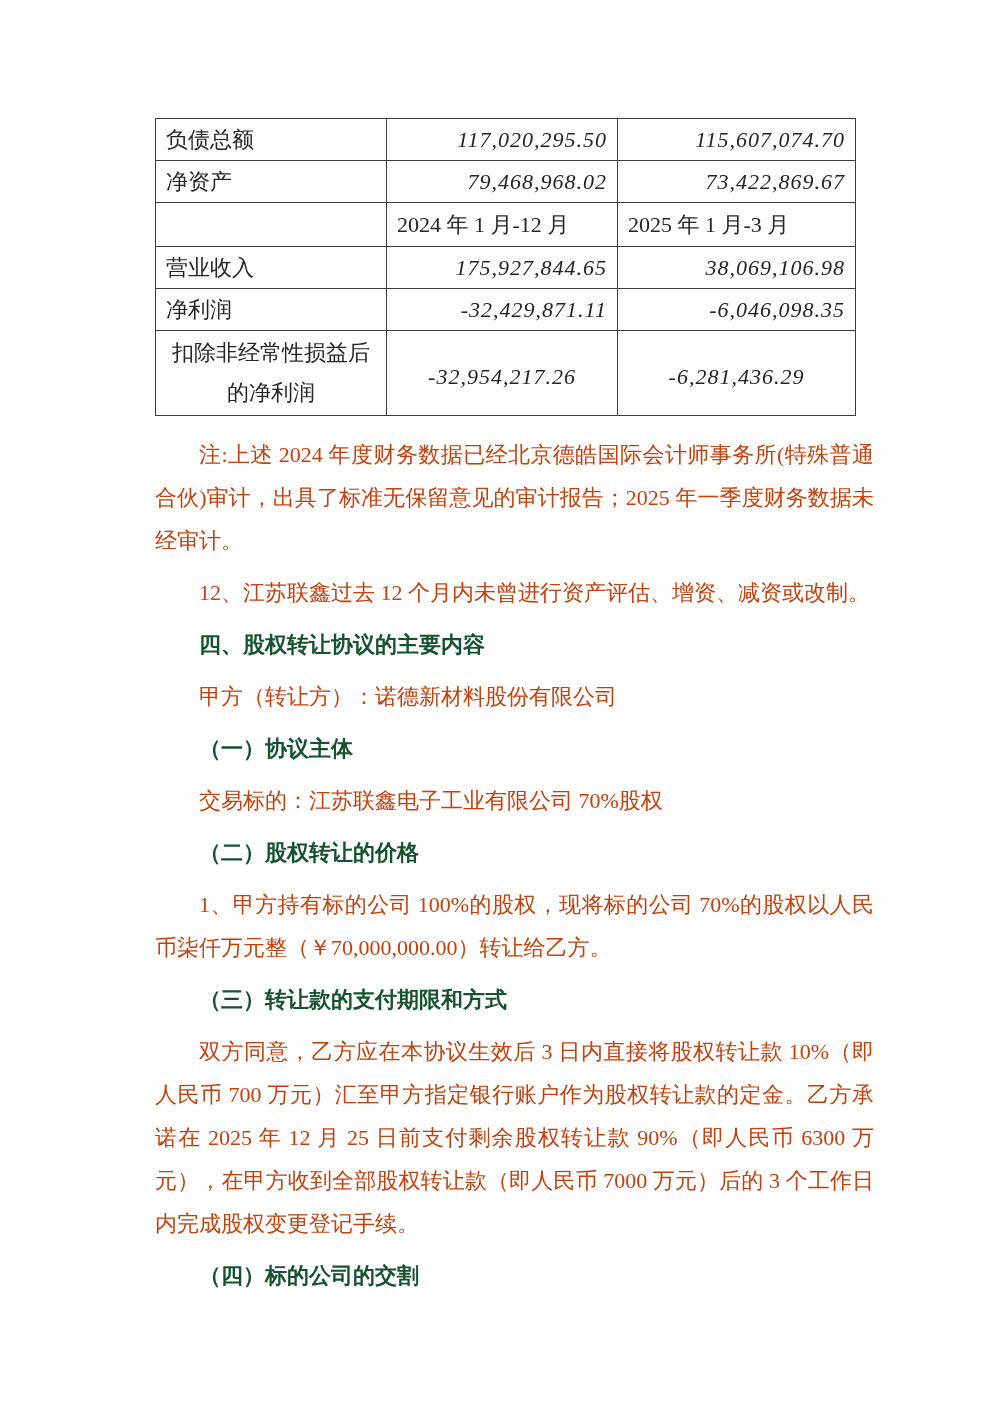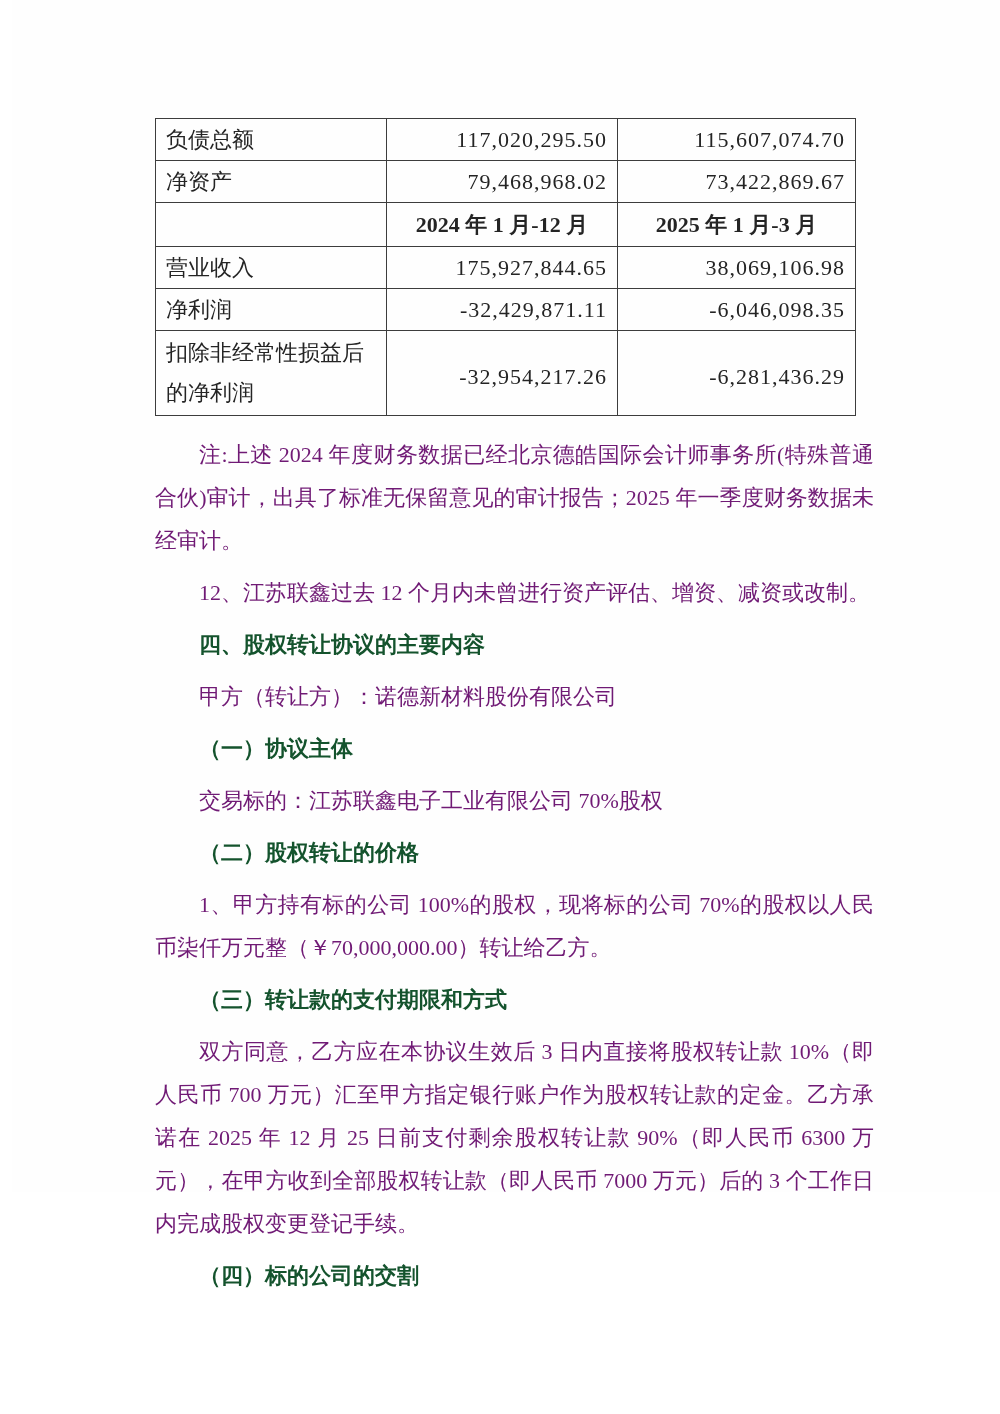--- a/index.html
+++ b/index.html
@@ -37,34 +37,34 @@
   table.fin col.c2 { width: 231px; }
   table.fin col.c3 { width: 238px; }
   table.fin td {
     border: 1.5px solid #3d3d3d;
     padding: 0 10px;
     vertical-align: middle;
     overflow: hidden;
   }
   table.fin tr.r1 td, table.fin tr.r2 td, table.fin tr.r4 td, table.fin tr.r5 td { height: 41px; }
   table.fin tr.r3 td { height: 44px; }
-  table.fin tr.r6 td { height: 80px; }
+  table.fin tr.r6 td { height: 80px; text-align: center; }
   td.lbl { text-align: left; padding-left: 9px; line-height: 41px; }
   tr.r6 td.lbl { line-height: 40px; padding-top: 2px; padding-bottom: 2px; }
-  td.num { text-align: right; letter-spacing: 1px; }
-  td.ctr { text-align: center; font-weight: bold; }
+  td.num { text-align: right; letter-spacing: 1px; font-style: italic; }
+  td.ctr { text-align: left; }
   tr.r6 td.num { vertical-align: bottom; padding-bottom: 25px; margin-top: 37px; }
   
   .para {
     font-size: 22px;
     line-height: 43px;
     text-align: justify;
     text-indent: 2em;
     margin: 9px 0;
-    color: #701a75;
+    color: #c2410c;
   }
   .para.first { margin-top: 17px; }
   .heading { font-weight: bold; color: #14532d; }
 </style>
 </head>
 <body>
 
 <div class="page">
   <div class="content">
 

